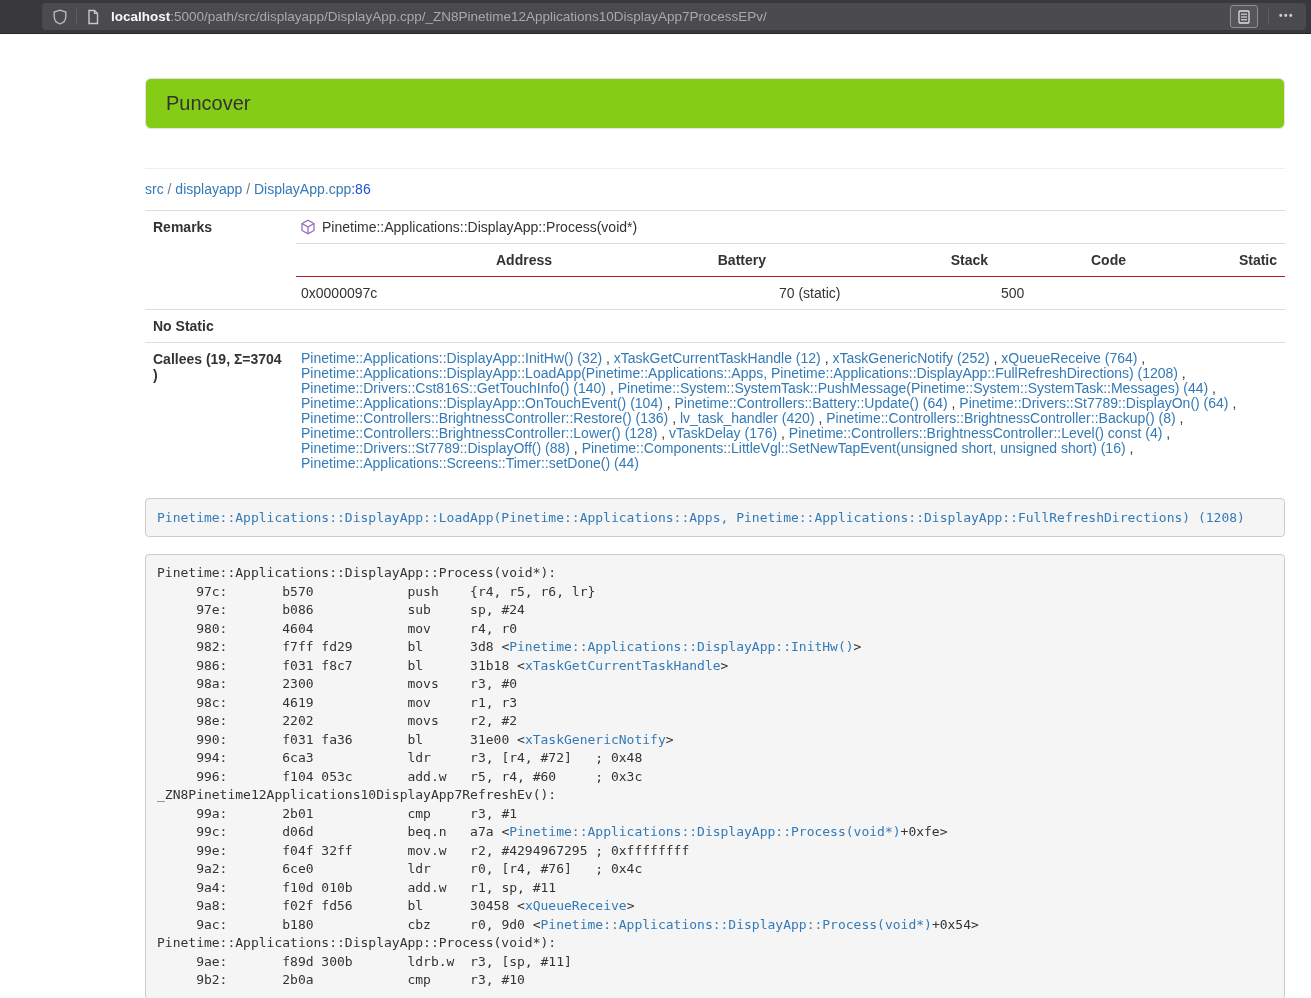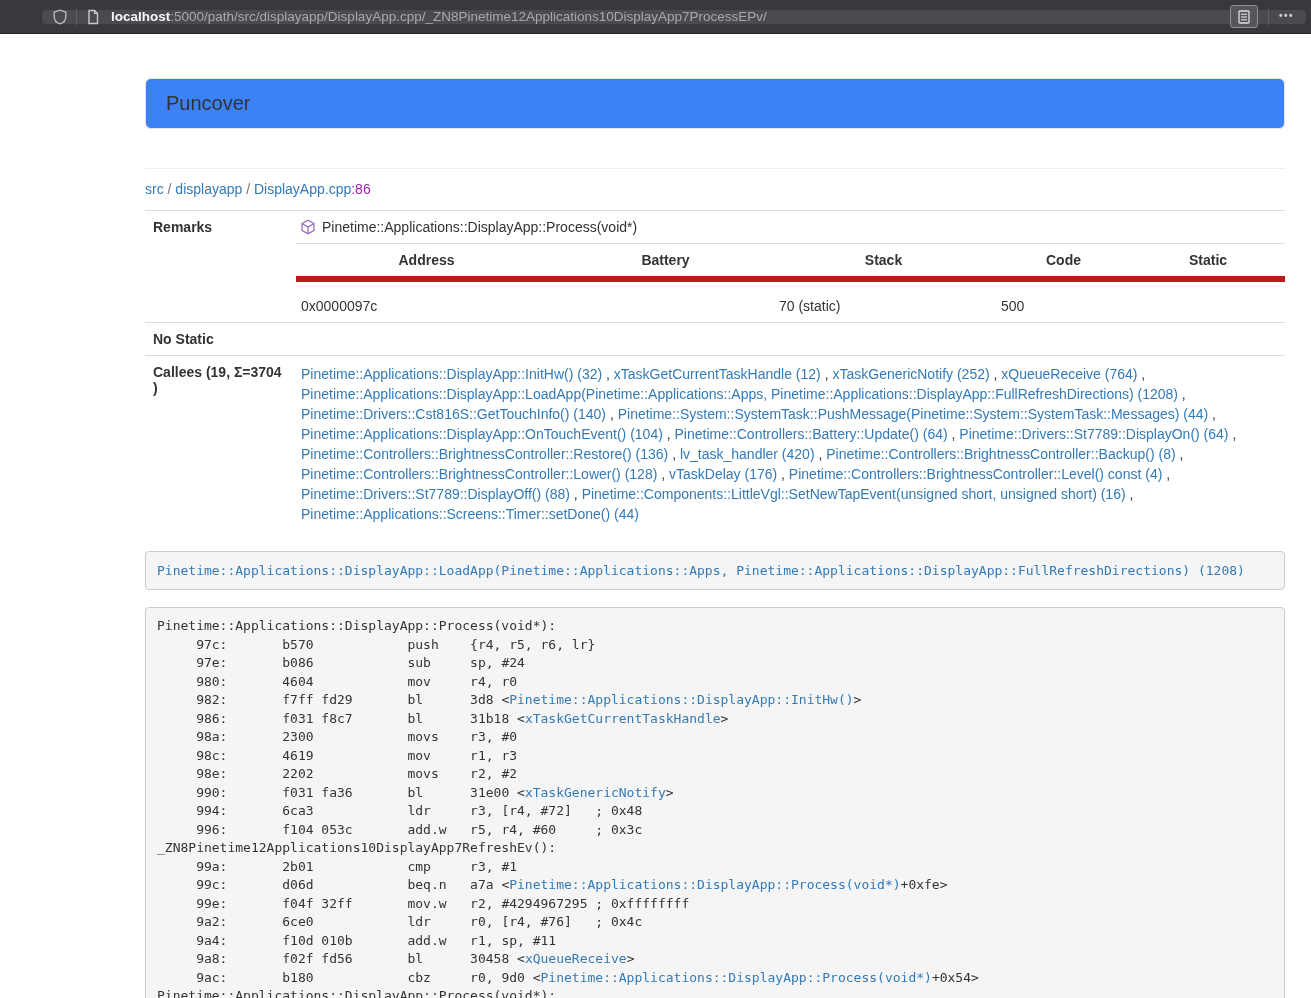--- a/index.html
+++ b/index.html
@@ -10,21 +10,21 @@
     color: #333;
   }
 
   
   .browser-bar {
     height: 34px; background: #38383d; border-bottom: 1px solid #27272b;
     display: flex; align-items: center; box-sizing: border-box;
   }
   .urlbar {
     margin-left: 42px; margin-right: 5px; flex: 1;
-    height: 14px; background: #4a4a4f; border-radius: 4px;
+    height: 27px; background: #4a4a4f; border-radius: 4px;
     display: flex; align-items: center; padding: 0 6px; box-sizing: border-box;
   }
   .ubtn { display: inline-flex; align-items: center; justify-content: center; width: 24px; height: 22px; cursor: pointer; }
   .udivider { width: 1px; height: 16px; background: #5e5e63; margin: 0 4px; }
   .url-text {
     flex: 1; font-size: 13.5px; color: #a9a9ad; margin-left: 6px;
     white-space: nowrap; overflow: hidden; cursor: text;
   }
   .url-host { color: #f9f9fa; font-weight: 600; }
   .reader-btn {
@@ -33,50 +33,50 @@
     background: #55555a; cursor: pointer; margin-right: 6px;
   }
   .more-btn {
     color: #d0d0d3; font-size: 10px; letter-spacing: 1.5px; cursor: pointer;
     padding: 4px 6px 6px 6px; font-weight: bold;
   }
 
   
   .container { width: 1140px; margin-left: 145px; }
   .jumbotron {
-    margin-top: 44px; background: #3b82f6; border: 1px solid #e3e3e3;
+    margin-top: 44px; background: #84cc16; border: 1px solid #e3e3e3;
     border-radius: 6px; padding: 13px 20px; font-size: 20px; color: #333;
     box-sizing: border-box; margin-bottom: 39px;
   }
   hr.rule { border: none; border-top: 1px solid #eee; margin: 0 0 12px 0; }
 
   .breadcrumb { font-size: 14px; margin: 0 0 13px 0; }
   a.link { color: #337ab7; text-decoration: none; cursor: pointer; }
   .bc-sep { color: #777; }
-  .bc-suffix { color: #a21caf; }
+  .bc-suffix { color: #1d4ed8; }
 
   
   table.info-table { width: 100%; border-collapse: collapse; font-size: 14px; }
   table.info-table > tbody > tr > th.rowlabel {
     width: 151px; text-align: left; vertical-align: top; font-weight: bold;
     padding: 8px; border-top: 1px solid #ddd; box-sizing: border-box;
   }
   table.info-table > tbody > tr > td.rowcontent {
     border-top: 1px solid #ddd; padding: 0; vertical-align: top;
   }
   .fn-line { padding: 8px 8px 8px 4px; display: flex; align-items: center; }
   .fn-line .cube { margin-right: 6px; display: inline-flex; }
   table.inner-table { width: 100%; border-collapse: collapse; table-layout: fixed; }
   table.inner-table th {
-    text-align: center; font-weight: bold; padding: 8px 8px 8px 5px;
-    border-top: 1px solid #ddd; border-bottom: 6px solid #b91c1c;
-  }
-  table.inner-table td { padding: 16px 8px 8px 5px; }
+    text-align: right; font-weight: bold; padding: 8px 8px 8px 5px;
+    border-top: 1px solid #ddd; border-bottom: 1px solid #b91c1c;
+  }
+  table.inner-table td { padding: 8px 8px 8px 5px; }
   .callers-cell { padding: 8px 8px 8px 5px; }
-  .callees-cell { padding: 8px 8px 8px 5px; line-height: 20px; }
+  .callees-cell { padding: 8px 8px 8px 5px; line-height: 15px; }
   .callee-sep { color: #333; }
 
   
   .codebox {
     background: #f5f5f5; border: 1px solid #ccc; border-radius: 4px;
     font-family: "DejaVu Sans Mono", "Liberation Mono", monospace;
     font-size: 13px; color: #333; box-sizing: border-box;
   }
   .sigbox { margin-top: 19px; padding: 9px 11px; line-height: 19px; white-space: pre; overflow: hidden; }
   .asmbox {

